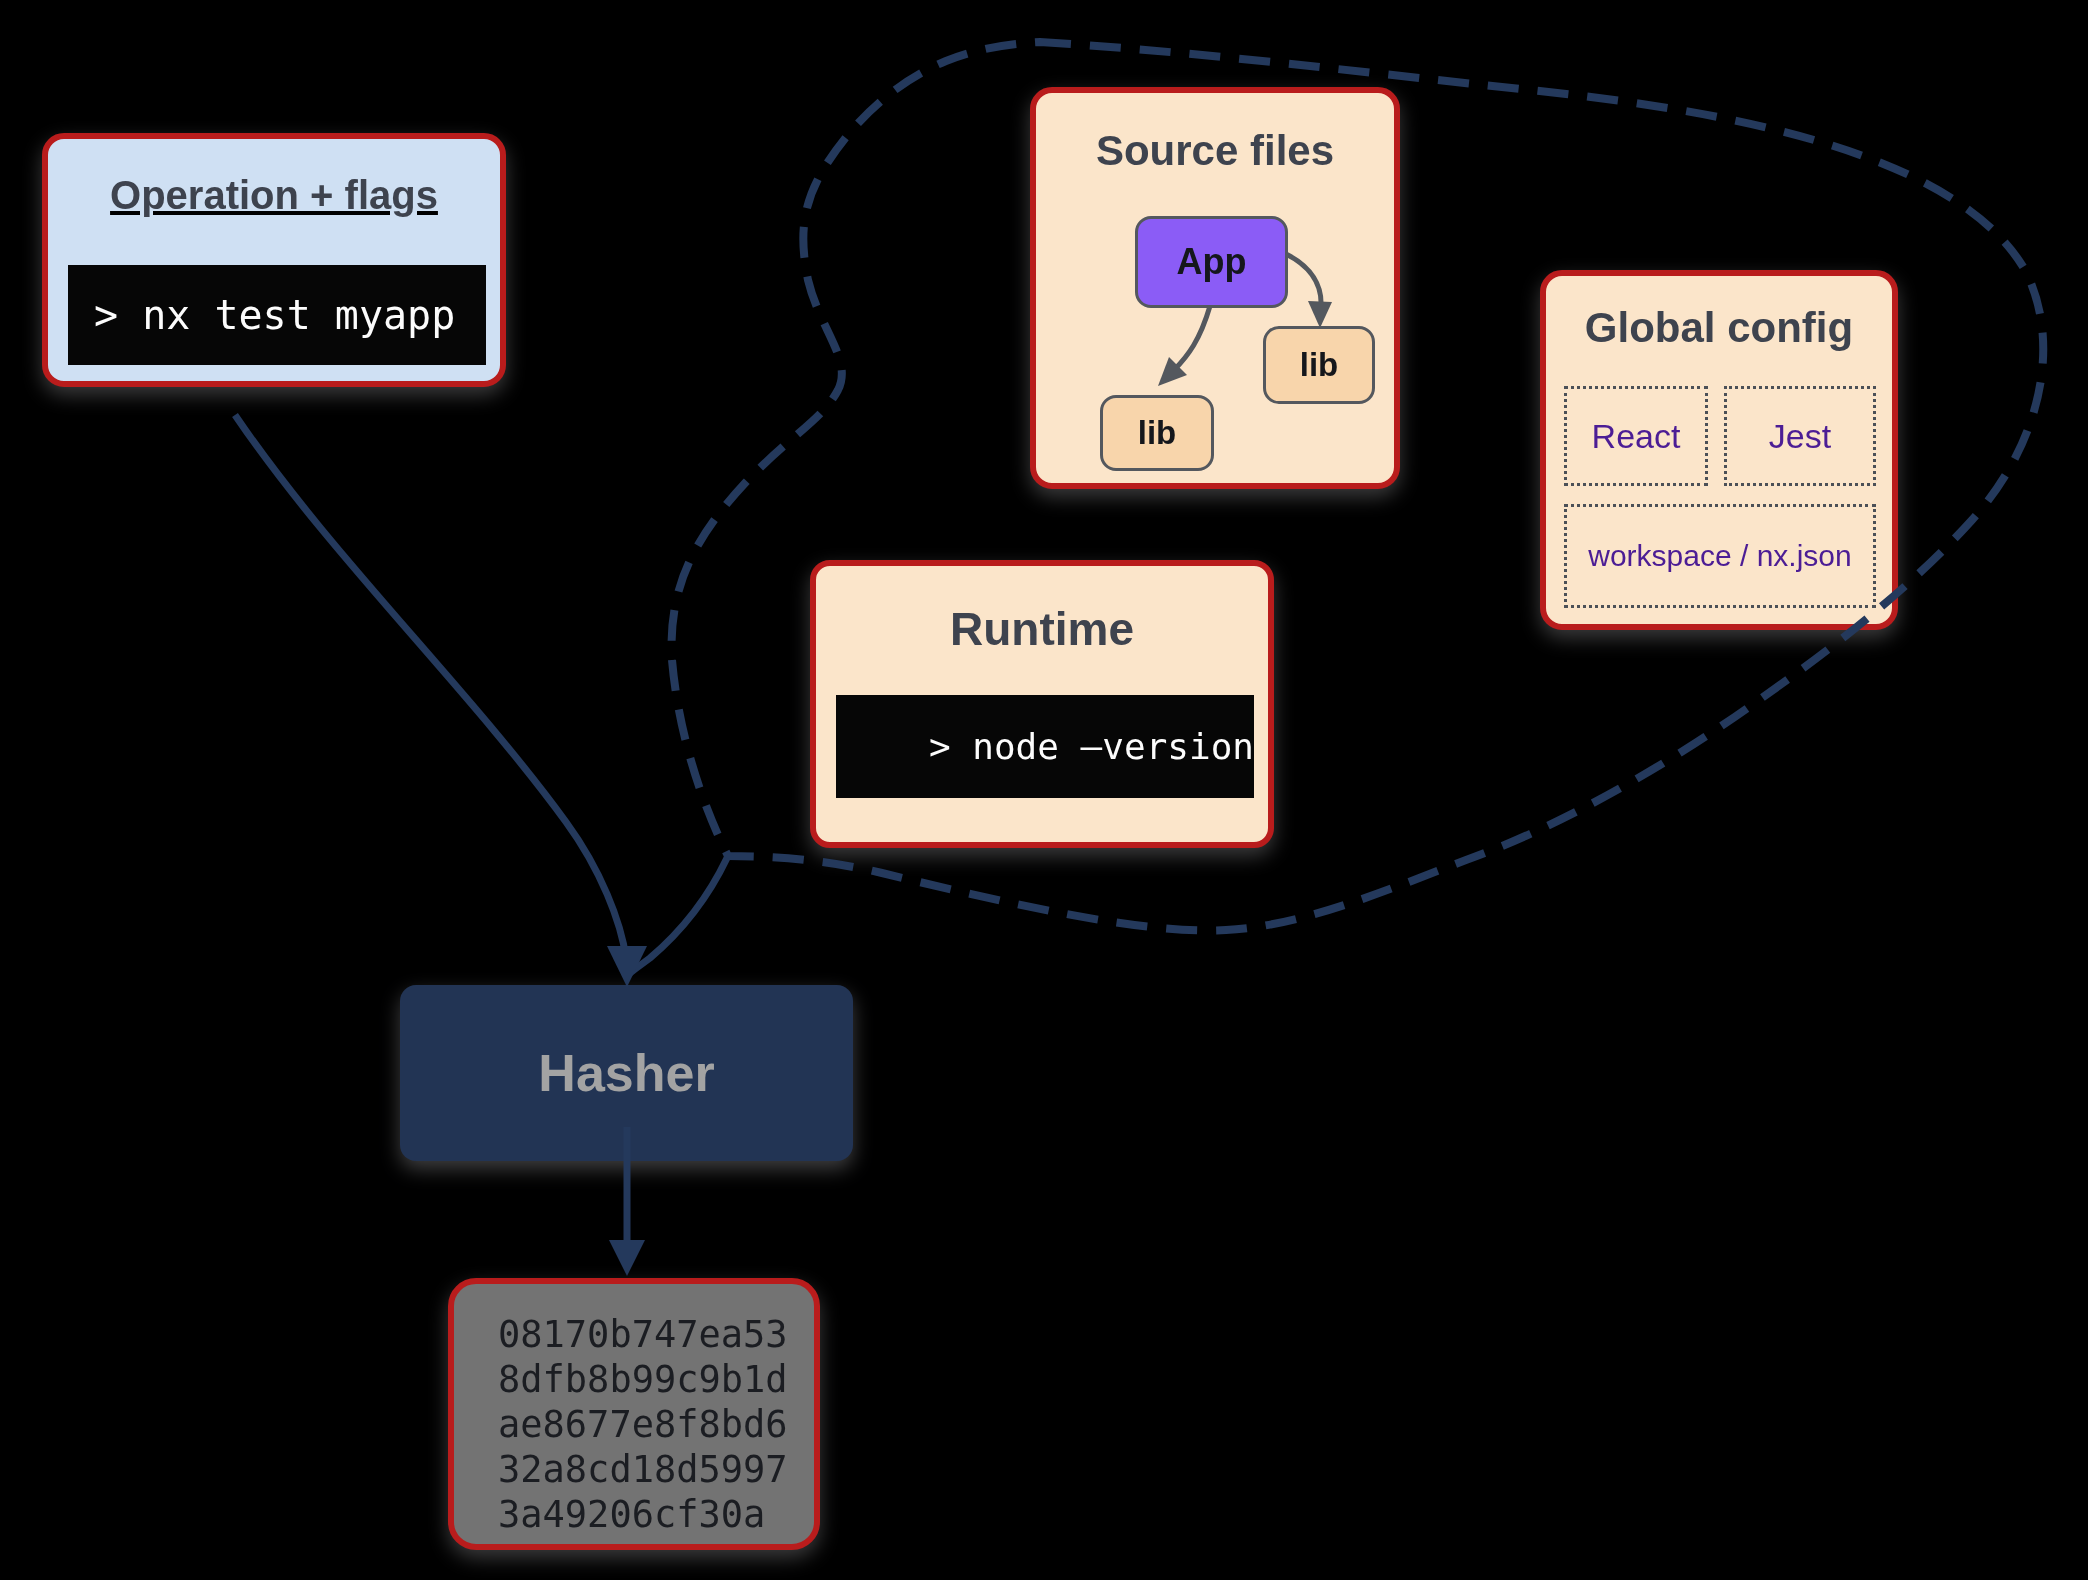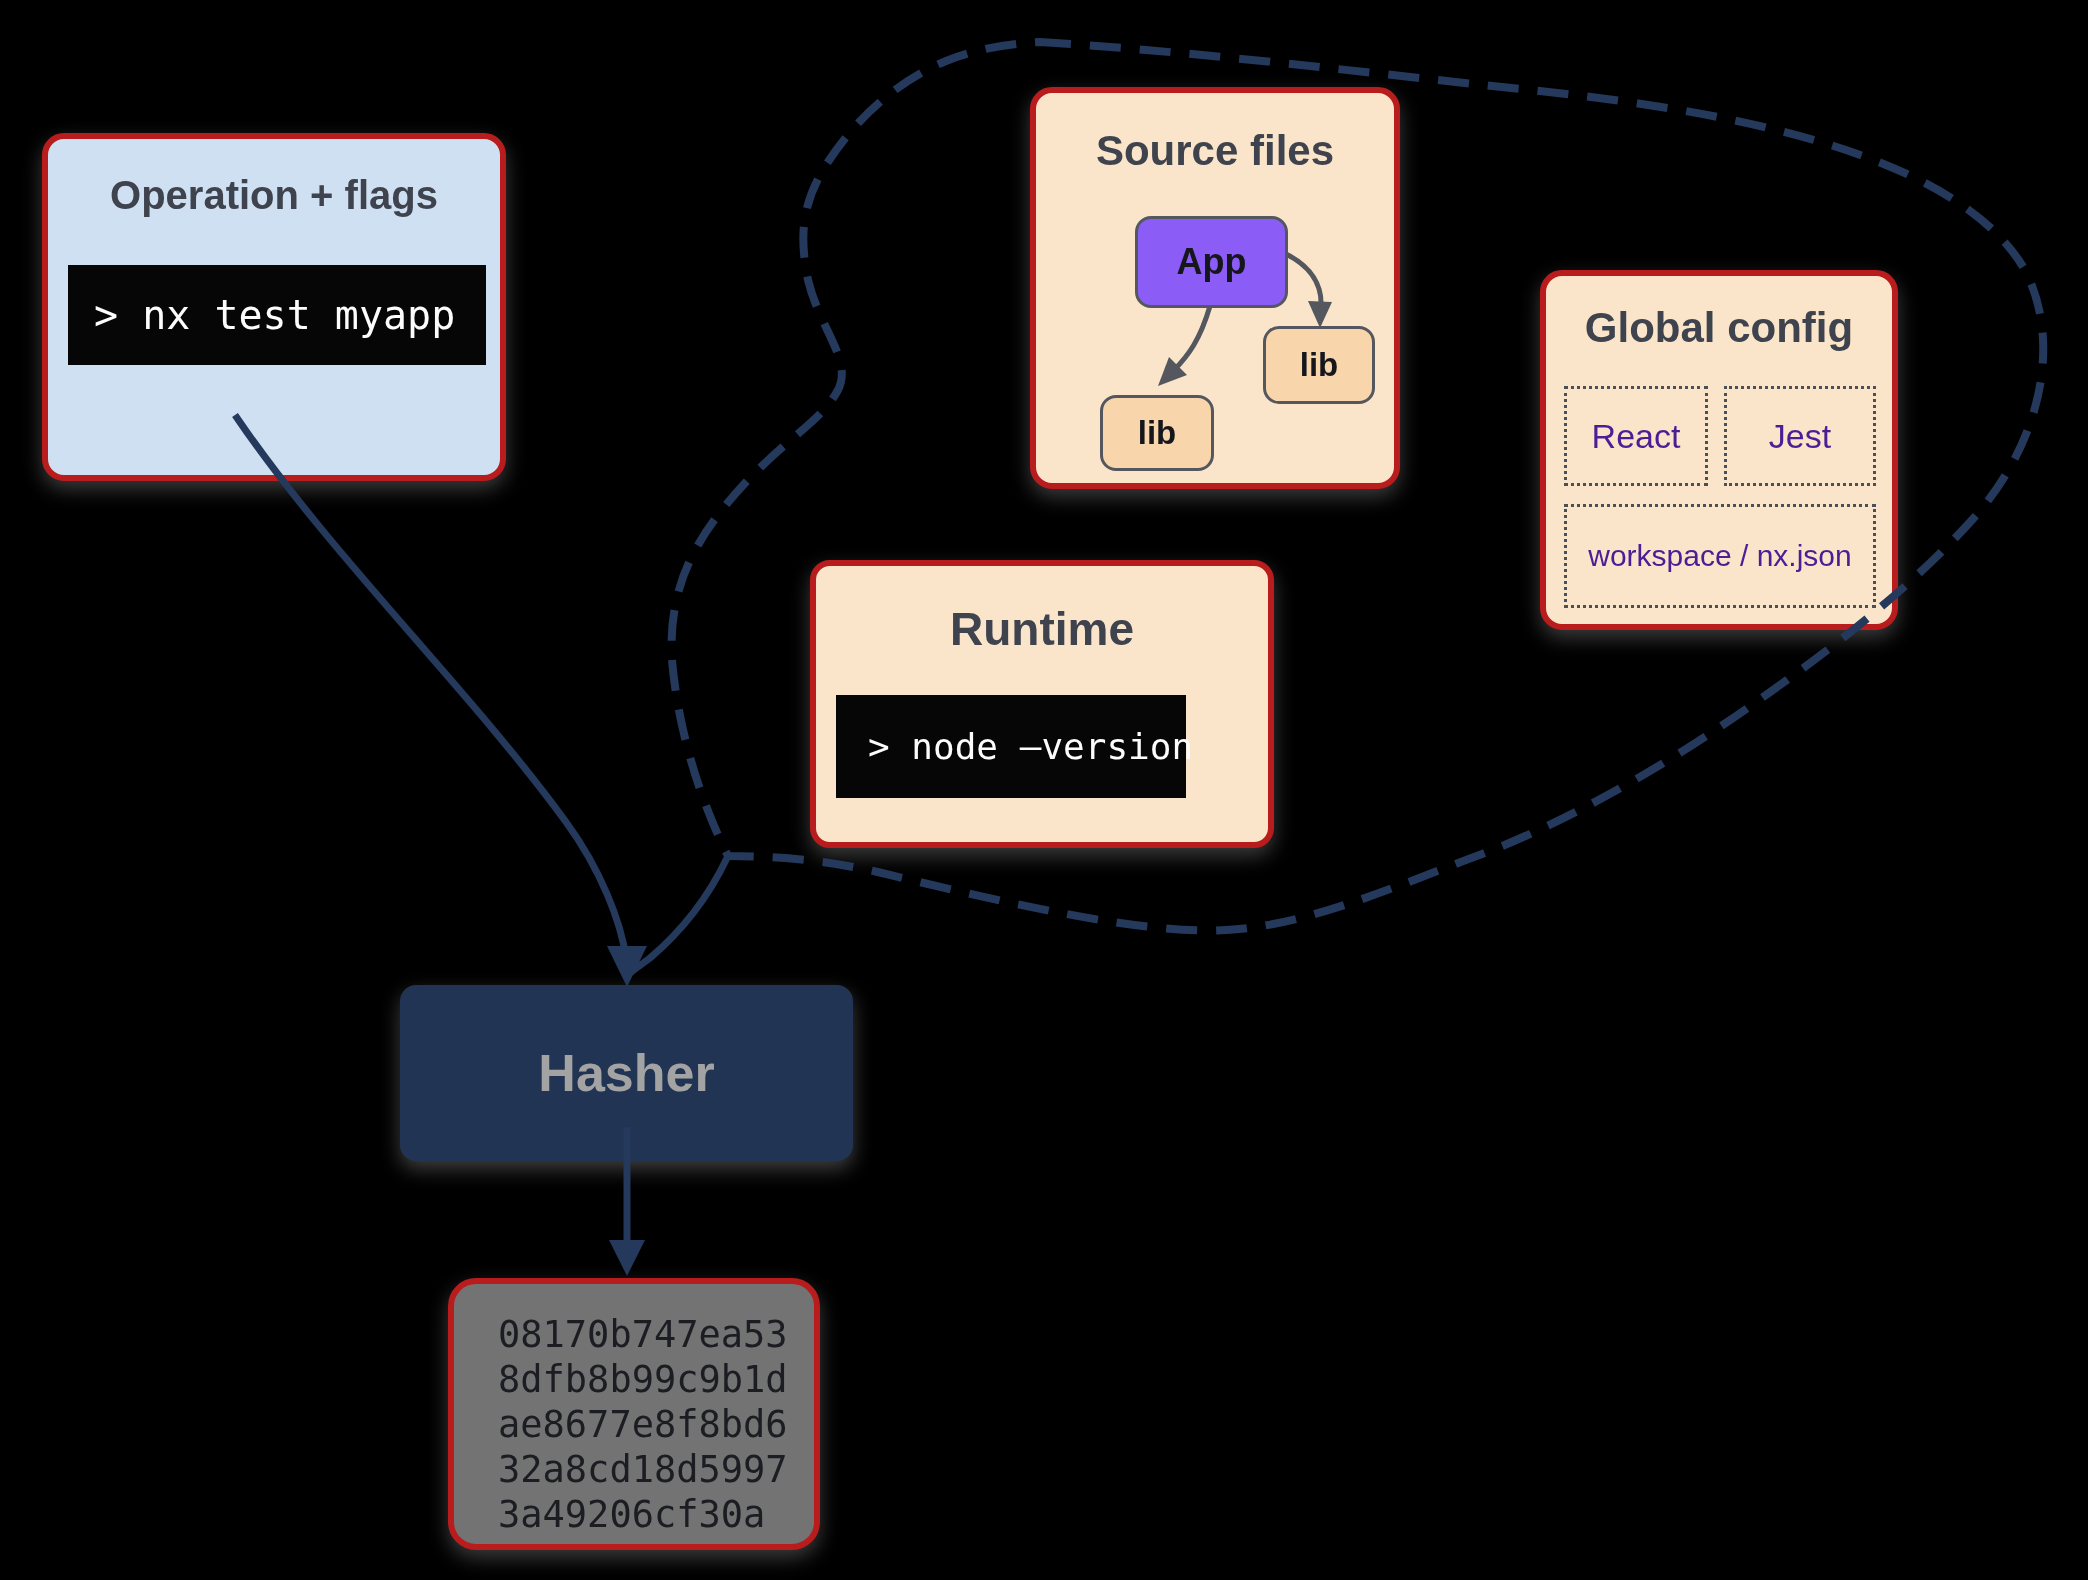--- a/index.html
+++ b/index.html
@@ -26,21 +26,21 @@
   .terminal{
     position:absolute;
     box-sizing:border-box;
     background:#060606;
     color:#fcfcfc;
     font-family:"DejaVu Sans Mono", monospace;
     display:flex;align-items:center;
     white-space:pre;
   }
   
-  .op-box{left:42px;top:133px;width:464px;height:348px;background:#cfe0f3;}
+  .op-box{left:42px;top:133px;width:464px;height:254px;background:#cfe0f3;text-decoration:underline;}
   .op-box .card-title{margin-top:34px;font-size:40px;}
   .op-terminal{left:20px;top:126px;width:418px;height:100px;font-size:40px;padding-left:26px;}
   
   .peach{background:#fbe5ca;}
   .src-box{left:1030px;top:87px;width:370px;height:402px;}
   .src-box .card-title{margin-top:34px;font-size:42px;}
   .node{
     position:absolute;box-sizing:border-box;
     border:3px solid #54585e;border-radius:16px;
     display:flex;align-items:center;justify-content:center;
@@ -55,21 +55,21 @@
     position:absolute;box-sizing:border-box;
     border:3px dotted #4b5057;
     display:flex;align-items:center;justify-content:center;
     color:#4c1d95;
   }
   .chip-react{left:18px;top:110px;width:144px;height:100px;font-size:34px;}
   .chip-jest{left:178px;top:110px;width:152px;height:100px;font-size:34px;}
   .chip-ws{left:18px;top:228px;width:312px;height:104px;font-size:30px;}
   .rt-box{left:810px;top:560px;width:464px;height:288px;border-radius:20px;}
   .rt-box .card-title{margin-top:36px;font-size:46px;}
-  .rt-terminal{left:20px;top:129px;width:350px;height:103px;font-size:36px;padding-left:32px;}
+  .rt-terminal{left:20px;top:129px;width:418px;height:103px;font-size:36px;padding-left:32px;justify-content:flex-end;}
   
   .hasher{
     left:400px;top:985px;width:453px;height:176px;
     background:#223454;border:none;border-radius:16px;
     display:flex;align-items:center;justify-content:center;
     color:#a3a3a3;font-weight:bold;font-size:52px;
     box-shadow:0 8px 20px rgba(195,195,200,.32);
   }
   
   .hash-box{

